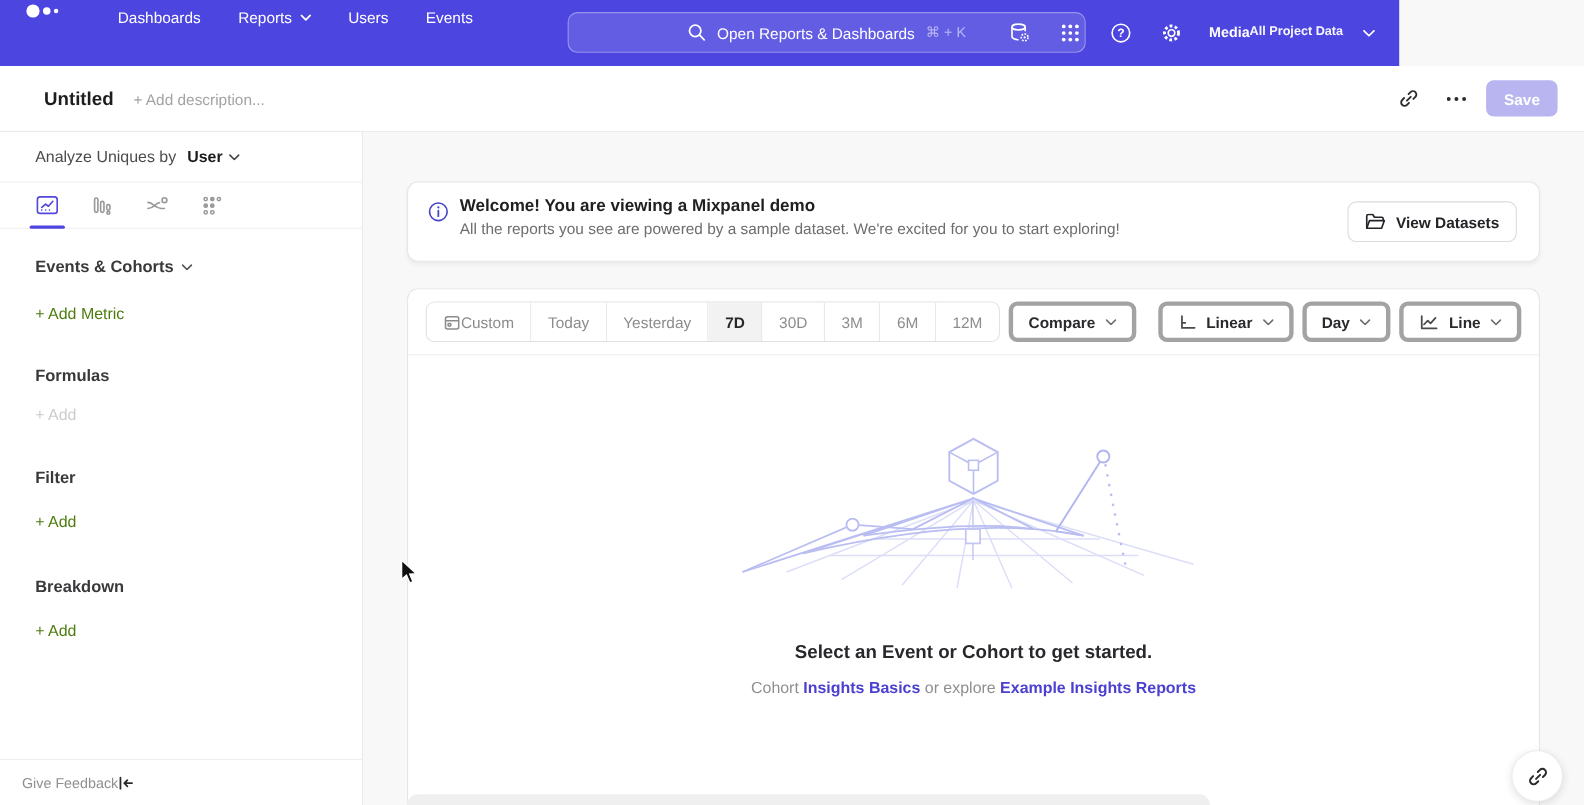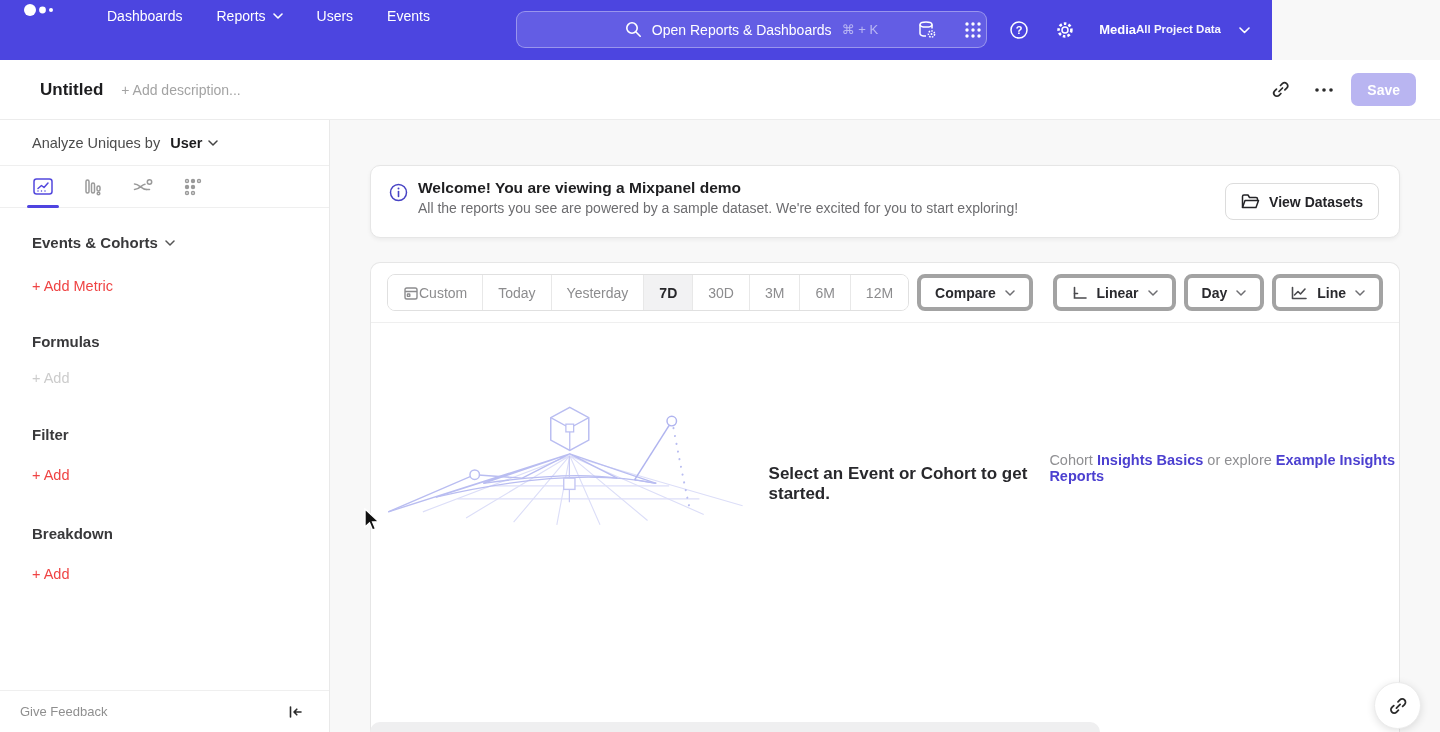--- a/index.html
+++ b/index.html
@@ -71,25 +71,25 @@
     width:26px; height:40px; display:flex; align-items:center; justify-content:center;
     color:#9a9a9a; cursor:pointer; position:relative;
   }
   .side-tab.active { color:#5348dd; }
   .side-tab.active::after {
     content:""; position:absolute; left:-3px; right:-3px; bottom:-1px; height:3px;
     background:#4f44e0; border-radius:2px;
   }
   .side-section { padding-left:32px; }
   .section-heading { display:flex; align-items:center; gap:7px; font-size:15px; font-weight:700; color:#39393b; cursor:pointer; }
-  .add-link { font-size:14.5px; color:#ef4444; cursor:pointer; }
+  .add-link { font-size:14.5px; color:#4d7c0f; cursor:pointer; }
   .add-link.dim { color:#cccccc; }
   .sidebar-footer {
     position:absolute; bottom:0; left:0; width:329px; height:42px; border-top:1px solid #efefef;
-    display:flex; align-items:center; justify-content:space-between; padding:0 26px 0 20px;
+    display:flex; align-items:center; padding:0 26px 0 20px;
     background:#fff;
   }
   .feedback { font-size:13px; color:#8f8f8f; cursor:pointer; }
   .collapse-btn { color:#2b2b2b; cursor:pointer; display:flex; }
 
   
   .main { position:absolute; top:120px; left:330px; width:1110px; height:612px; background:#f8f8f8; }
 
   .banner {
     position:absolute; top:45px; left:40px; width:1030px; height:73px; background:#fff;
@@ -128,21 +128,21 @@
   .ctrl-btn {
     height:37px; display:flex; align-items:center; gap:9px; padding:0 14px;
     border:4px solid #a3a3a3; border-radius:8px; background:#fff; font-size:14px; font-weight:600;
     color:#2a2a2e; cursor:pointer; white-space:nowrap; font-family:"Liberation Sans",sans-serif;
   }
   .compare-btn { margin-left:8px; }
   .controls-right { margin-left:auto; display:flex; align-items:flex-start; gap:8px; }
   .ctrl-icon { color:#4a4a4e; display:flex; }
   .chev { color:#6e6e72; display:flex; }
 
-  .empty-state { display:flex; flex-direction:row; align-items:center; padding-top:62px; }
+  .empty-state { display:flex; flex-direction:column; align-items:center; padding-top:62px; }
   .empty-illustration { width:460px; height:150px; }
   .empty-title { margin-top:48px; font-size:17px; font-weight:700; color:#28282c; }
   .empty-links { margin-top:15px; font-size:14.5px; color:#8f8f92; }
   .empty-links a { color:#4c40d0; font-weight:600; text-decoration:none; cursor:pointer; }
 
   .bottom-band {
     position:absolute; left:40px; bottom:0; width:730px; height:10px;
     background:#efeff0; border-radius:12px 12px 0 0;
   }
   .float-link-btn {

